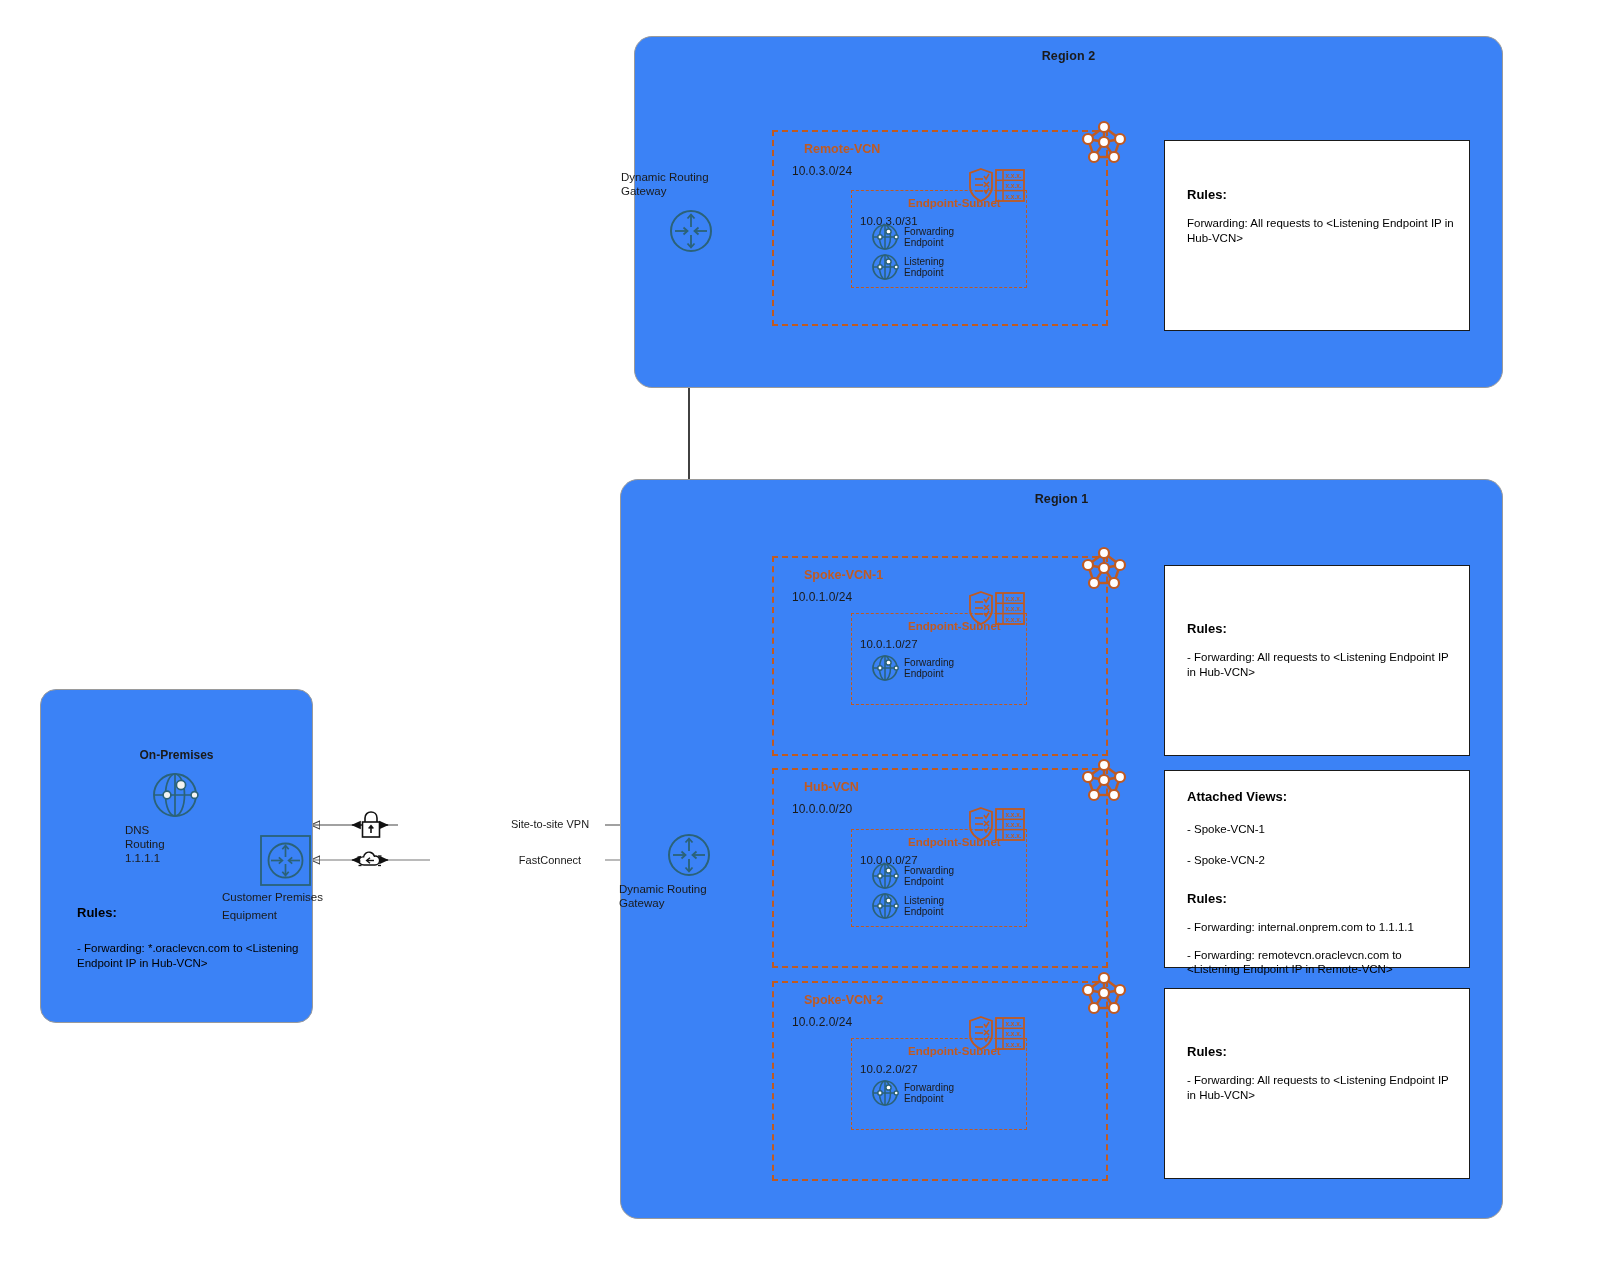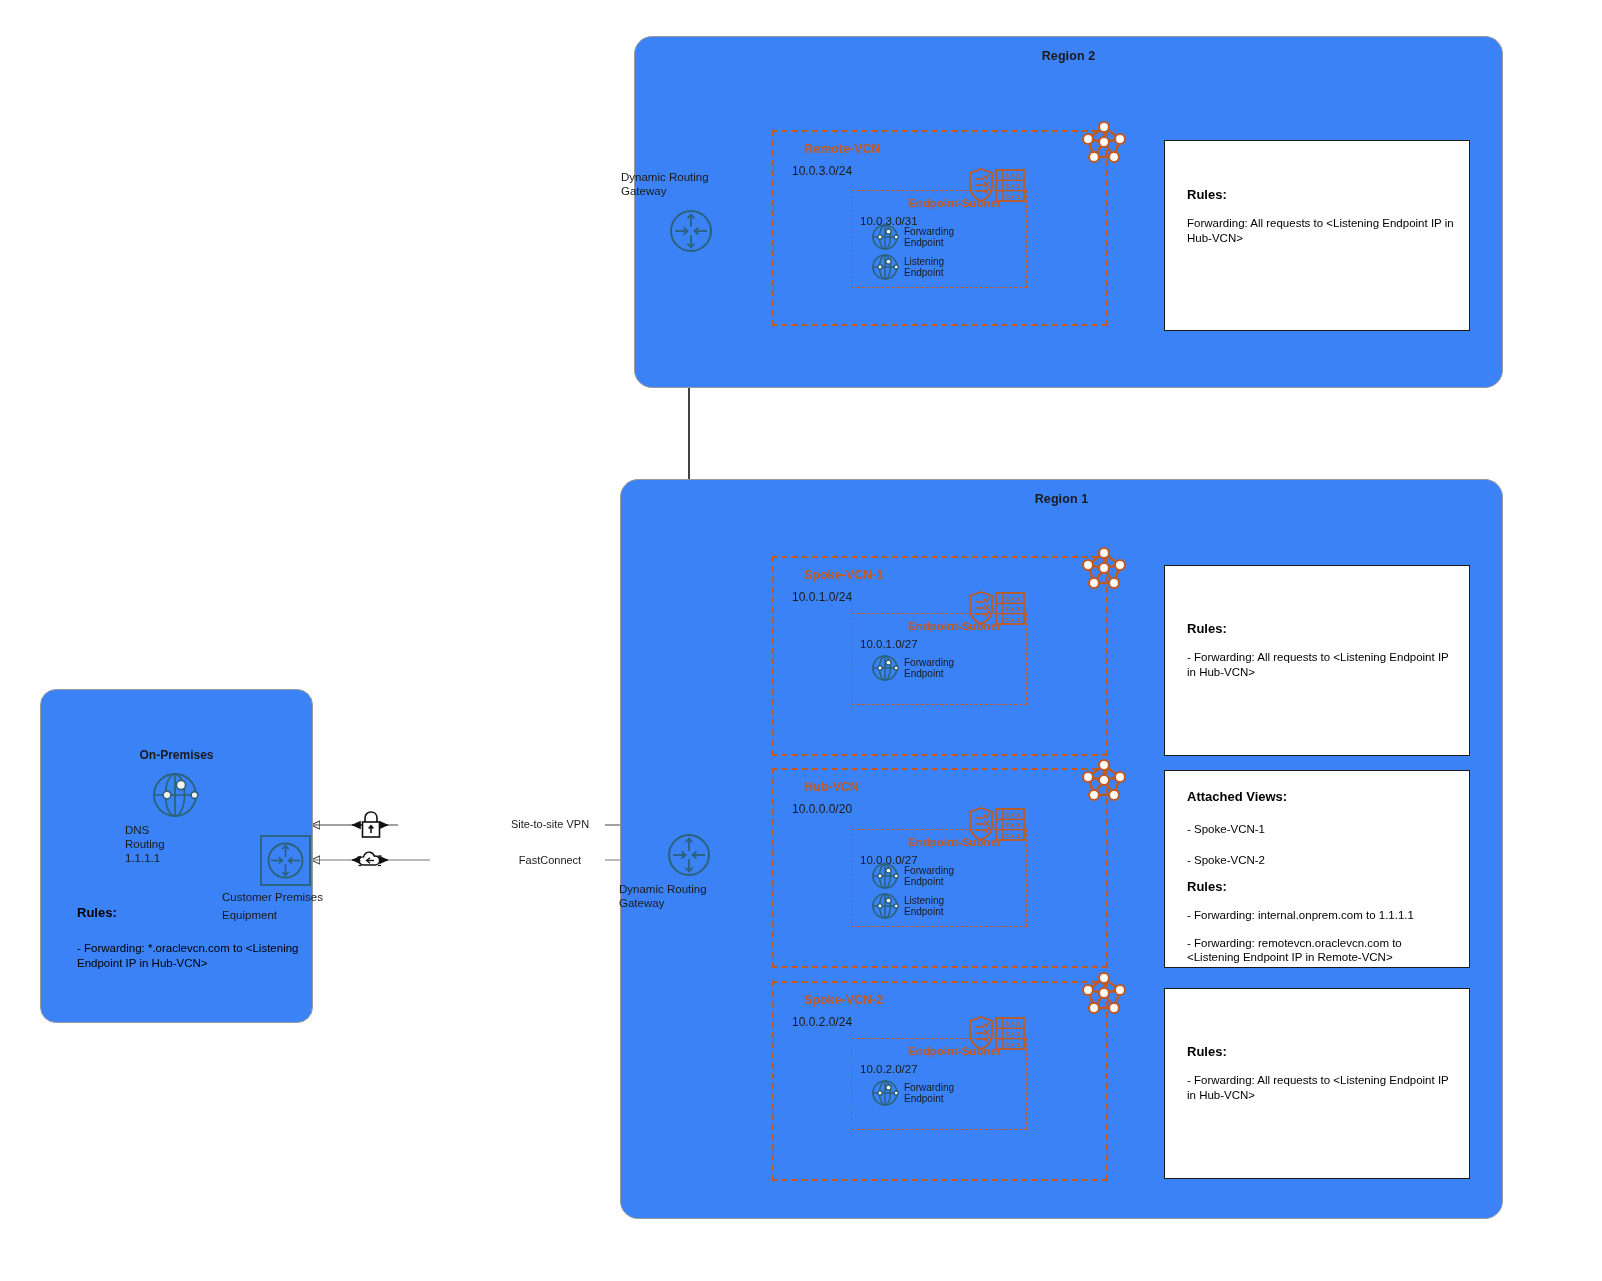--- a/index.html
+++ b/index.html
@@ -528,21 +528,21 @@
     <div class="panel-inner" style="top:55px;">
       <div class="panel-head">Rules:</div>
       <div class="panel-line">- Forwarding: All requests to &lt;Listening Endpoint IP in Hub-VCN&gt;</div>
     </div>
   </div>
 
   <div class="panel" style="left:1164px; top:770px; width:306px; height:198px;">
     <div class="panel-inner" style="top:18px;">
       <div class="panel-head" style="margin-bottom:18px;">Attached  Views:</div>
       <div class="panel-line" style="margin-bottom:16px;">- Spoke-VCN-1</div>
-      <div class="panel-line" style="margin-bottom:12px;">- Spoke-VCN-2</div>
+      <div class="panel-line" style="margin-bottom:24px;">- Spoke-VCN-2</div>
       <div class="panel-head" style="margin-bottom:14px;">Rules:</div>
       <div class="panel-line">- Forwarding: internal.onprem.com to 1.1.1.1</div>
       <div class="panel-line">- Forwarding: remotevcn.oraclevcn.com to &lt;Listening Endpoint IP in Remote-VCN&gt;</div>
     </div>
   </div>
 
   <div class="panel" style="left:1164px; top:988px; width:306px; height:191px;">
     <div class="panel-inner" style="top:55px;">
       <div class="panel-head">Rules:</div>
       <div class="panel-line">- Forwarding: All requests to &lt;Listening Endpoint IP in Hub-VCN&gt;</div>

